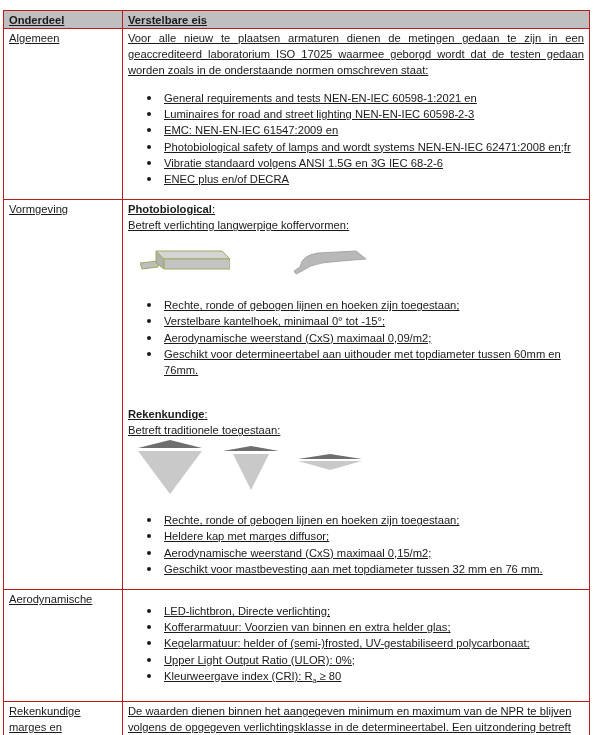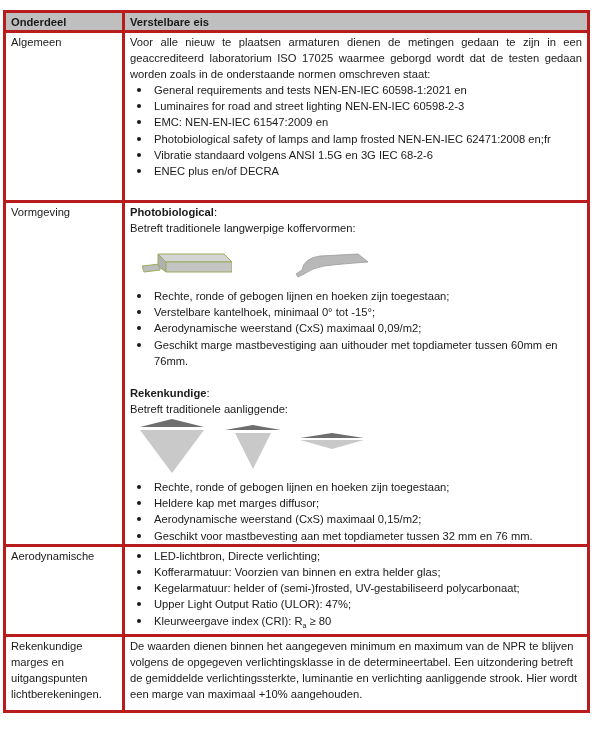--- a/index.html
+++ b/index.html
@@ -5,27 +5,27 @@
     html, body { margin: 0; padding: 0; background: #ffffff; }
     body {
       width: 602px; height: 735px; position: relative; overflow: hidden;
       font-family: "Liberation Sans", sans-serif; font-size: 11.2px; color: #1a1a1a;
     }
     .tbl {
       position: absolute; left: 3px; top: 10px; width: 587px;
       border-collapse: collapse; table-layout: fixed;
     }
     .tbl td, .tbl th {
-      border: 3px solid #b91c1c; vertical-align: top;
-      padding: 1px 5px 0 5px; line-height: 16px; text-align: left;
+      border: 1px solid #b91c1c; vertical-align: top;
+      padding: 1px 5px 0 5px; line-height: 16px; text-align: left; text-decoration: underline;
     }
     .tbl th { background: #bfbfbf; font-weight: bold; height: 16px; }
     .col1 { width: 119px; }
     .justify { text-align: justify; }
-    ul { margin: 0; padding: 0 0 0 24px; list-style: none; }
+    ul { margin: 12px; padding: 0 0 0 24px; list-style: none; }
     ul li { position: relative; line-height: 16.2px; }
     ul li::before {
       content: ""; position: absolute; left: -17px; top: 6px;
       width: 4px; height: 4px; border-radius: 50%; background: #1a1a1a;
     }
     .b { font-weight: bold; }
     .figs { position: relative; height: 52px; }
     .cone-figs { position: relative; height: 62px; }
     sub { font-size: 7px; }
     .lastcell1 { text-align: justify; text-align-last: left; }
@@ -47,52 +47,52 @@
   <tbody>
 
     <tr style="height:170px;">
       <td>Algemeen</td>
       <td>
         <div class="justify">Voor alle nieuw te plaatsen armaturen dienen de metingen gedaan te zijn in een geaccrediteerd laboratorium ISO 17025 waarmee geborgd wordt dat de testen gedaan worden zoals in de onderstaande normen omschreven staat:</div>
         <ul>
           <li>General requirements and tests NEN-EN-IEC 60598-1:2021 en</li>
           <li>Luminaires for road and street lighting NEN-EN-IEC 60598-2-3</li>
           <li>EMC: NEN-EN-IEC 61547:2009 en</li>
-          <li>Photobiological safety of lamps and lamp frosted NEN-EN-IEC 62471:2008 en;fr</li>
+          <li>Photobiological safety of lamps and wordt systems NEN-EN-IEC 62471:2008 en;fr</li>
           <li>Vibratie standaard volgens ANSI 1.5G en 3G IEC 68-2-6</li>
           <li>ENEC plus en/of DECRA</li>
         </ul>
       </td>
     </tr>
 
     <tr style="height:322px;">
       <td>Vormgeving</td>
       <td>
         <div><span class="b">Photobiological</span><span>:</span></div>
-        <div>Betreft traditionele langwerpige koffervormen:</div>
+        <div>Betreft verlichting langwerpige koffervormen:</div>
         <div class="figs">
           <svg width="90" height="40" style="position:absolute;left:12px;top:8px;" viewBox="0 0 90 40">
             <polygon points="0,22 18,20 18,26 2,28" fill="#bdbdbd" stroke="#9aad5a" stroke-width="1"></polygon>
             <polygon points="16,10 82,10 90,18 24,18" fill="#d4d4d4" stroke="#9aad5a" stroke-width="1"></polygon>
             <polygon points="16,10 24,18 24,28 16,22" fill="#b0b0b0" stroke="#9aad5a" stroke-width="1"></polygon>
             <polygon points="24,18 90,18 90,28 24,28" fill="#c4c4c4" stroke="#9aad5a" stroke-width="1"></polygon>
           </svg>
           <svg width="80" height="40" style="position:absolute;left:160px;top:8px;" viewBox="0 0 80 40">
             <path d="M6,30 L12,26 Q14,14 30,12 L68,10 L78,18 Q50,20 34,22 Q22,24 14,30 L8,33 Z" fill="#b8b8b8" stroke="#9a9a9a" stroke-width="0.8"></path>
           </svg>
         </div>
         <ul>
           <li>Rechte, ronde of gebogen lijnen en hoeken zijn toegestaan;</li>
           <li>Verstelbare kantelhoek, minimaal 0° tot -15°;</li>
           <li>Aerodynamische weerstand (CxS) maximaal 0,09/m2;</li>
-          <li>Geschikt marge mastbevestiging aan uithouder met topdiameter tussen 60mm en 76mm.</li>
+          <li>Geschikt voor determineertabel aan uithouder met topdiameter tussen 60mm en 76mm.</li>
         </ul>
         <div style="height:16px;"></div>
         <div><span class="b">Rekenkundige</span><span>:</span></div>
-        <div>Betreft traditionele aanliggende:</div>
+        <div>Betreft traditionele toegestaan:</div>
         <div class="cone-figs">
           <svg width="64" height="56" style="position:absolute;left:10px;top:2px;" viewBox="0 0 64 56">
             <polygon points="32,0 64,8 0,8" fill="#6e6e6e"></polygon>
             <polygon points="0,11 64,11 32,54" fill="#c9c9c9"></polygon>
           </svg>
           <svg width="56" height="46" style="position:absolute;left:95px;top:8px;" viewBox="0 0 56 46">
             <polygon points="28,0 56,5 0,5" fill="#6e6e6e"></polygon>
             <polygon points="10,8 46,8 28,44" fill="#c9c9c9"></polygon>
           </svg>
           <svg width="64" height="24" style="position:absolute;left:170px;top:16px;" viewBox="0 0 64 24">
@@ -109,21 +109,21 @@
       </td>
     </tr>
 
     <tr style="height:85px;">
       <td>Aerodynamische</td>
       <td>
         <ul>
           <li>LED-lichtbron, Directe verlichting;</li>
           <li>Kofferarmatuur: Voorzien van binnen en extra helder glas;</li>
           <li>Kegelarmatuur: helder of (semi-)frosted, UV-gestabiliseerd polycarbonaat;</li>
-          <li>Upper Light Output Ratio (ULOR): 47%;</li>
+          <li>Upper Light Output Ratio (ULOR): 0%;</li>
           <li><span>Kleurweergave index (CRI): R</span><sub>a</sub><span> ≥ 80</span></li>
         </ul>
       </td>
     </tr>
 
     <tr style="height:76px;">
       <td class="lastcell1">Rekenkundige marges en uitgangspunten lichtberekeningen.</td>
       <td class="justify">De waarden dienen binnen het aangegeven minimum en maximum van de NPR te blijven volgens de opgegeven verlichtingsklasse in de determineertabel. Een uitzondering betreft de gemiddelde verlichtingssterkte, luminantie en verlichting aanliggende strook. Hier wordt een marge van maximaal +10% aangehouden.</td>
     </tr>
   </tbody>

